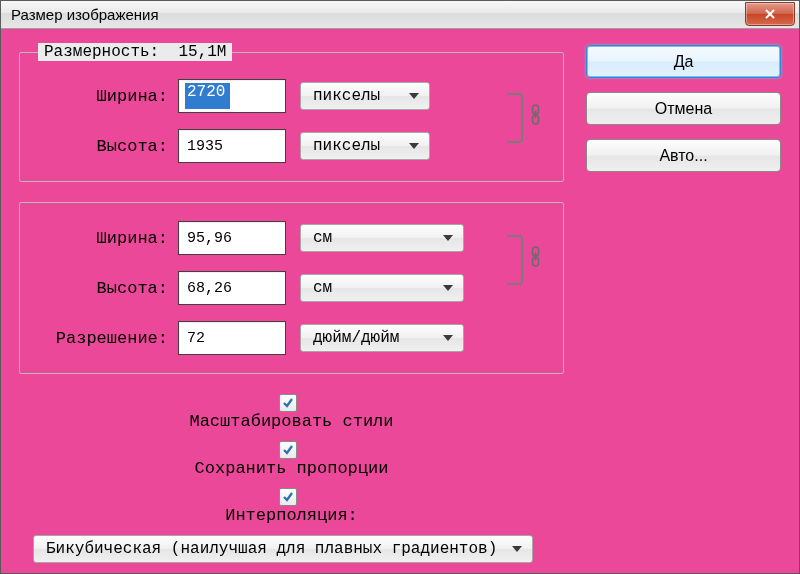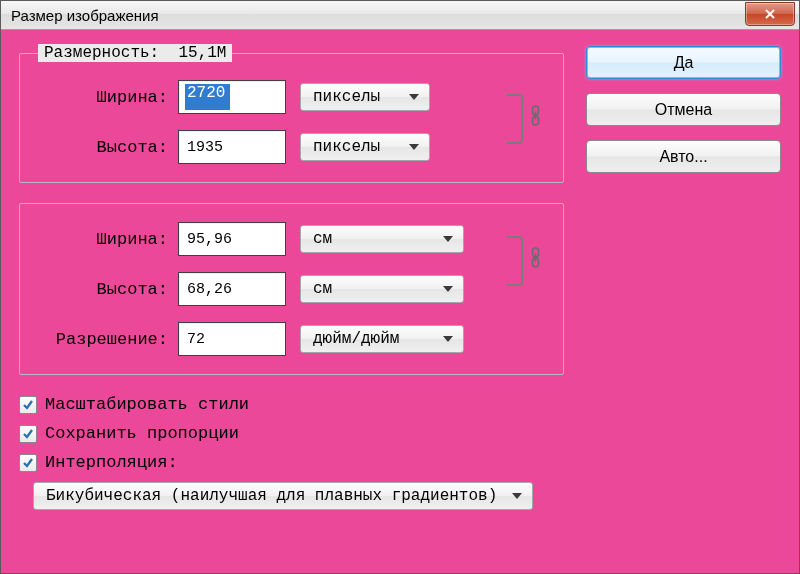--- a/index.html
+++ b/index.html
@@ -147,21 +147,21 @@
     font-family:inherit;
     cursor:default;
   }
   .btn.focus{
     border:1px solid #2d8bd8;
     box-shadow:0 0 0 1px #79bdf0 inset, 0 0 3px #6fb6ef;
     background:linear-gradient(to bottom,#f5fbff 0%,#e8f4fe 48%,#d6ecfc 52%,#e4f2fd 100%);
   }
 
   
-  .chk-row{display:flex;align-items:center;margin:3px 0 10px 0;font-size:17px;}
+  .chk-row{display:flex;align-items:center;margin:3px 0 10px 0;font-size:17px;flex-direction:column;}
   .chk{
     width:16px;height:16px;margin-right:8px;
     border:1px solid #8a8a8a;border-radius:2px;
     background:linear-gradient(to bottom,#fff,#eaeaea);
     display:inline-flex;align-items:center;justify-content:center;
   }
   .chk svg{width:12px;height:12px;}
   .chk path{stroke:#2b6fb5;stroke-width:2.3;fill:none;}
 
   .interp-combo-row{margin-top:10px;}

